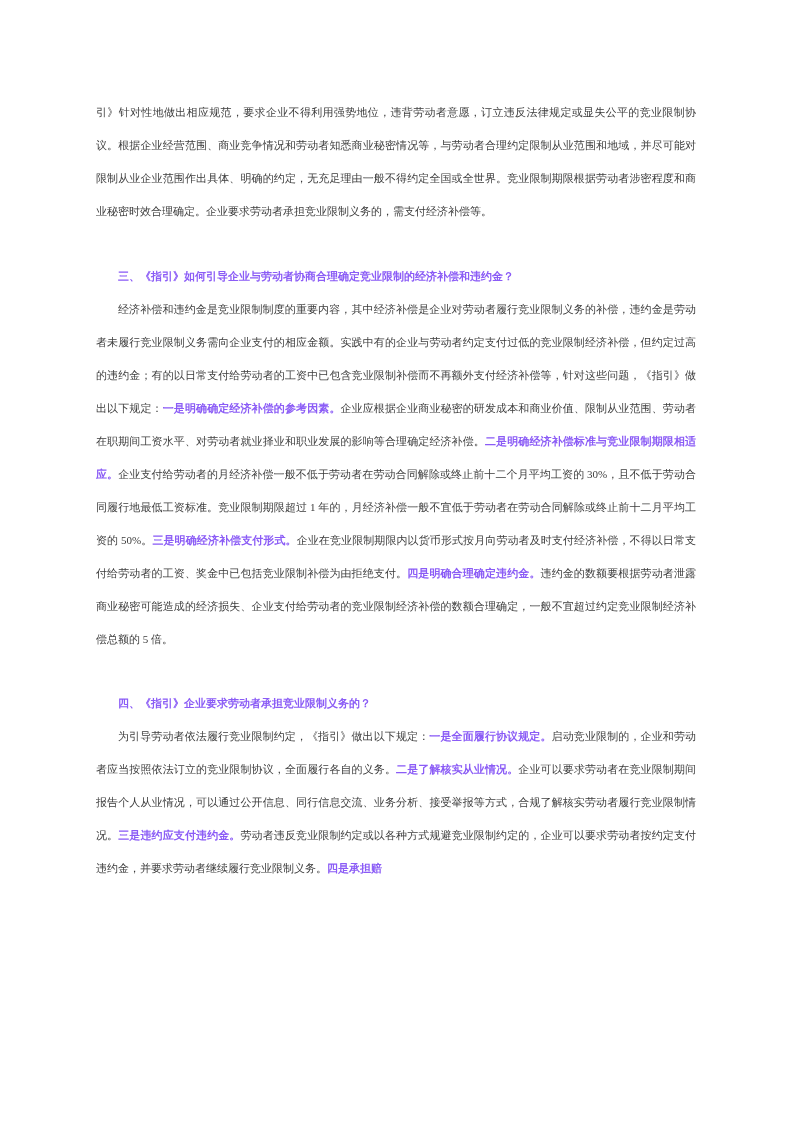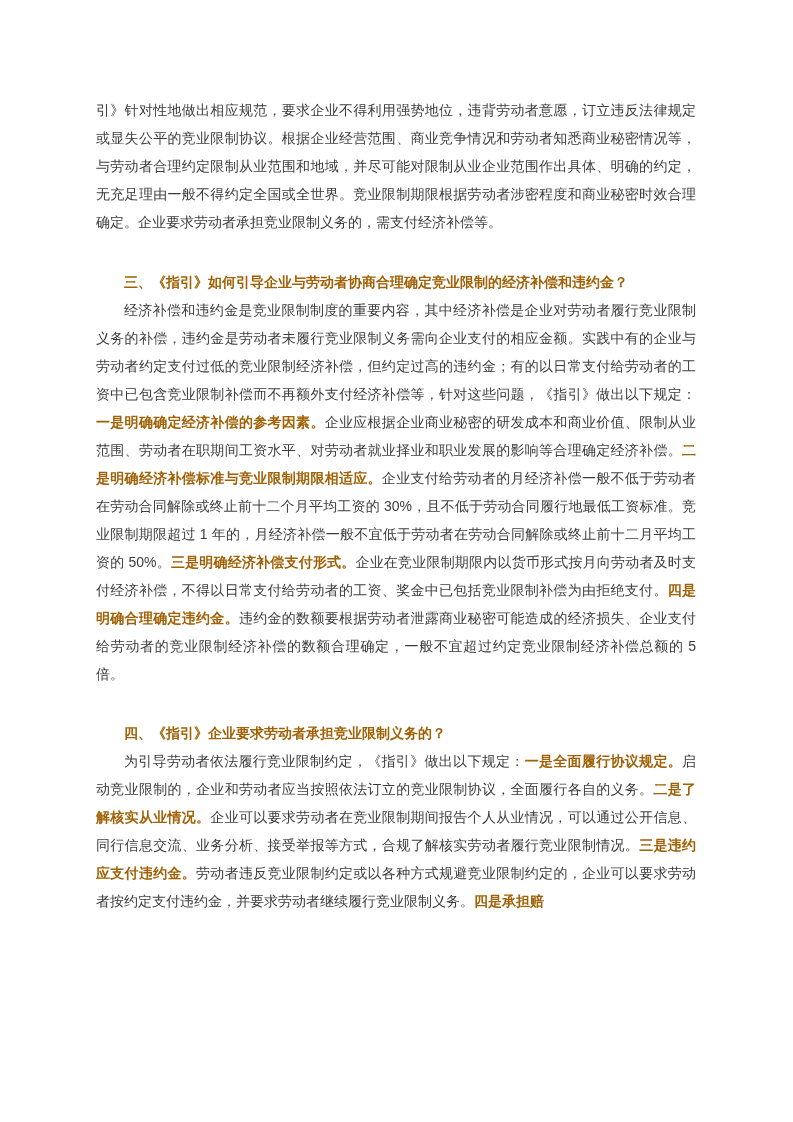--- a/index.html
+++ b/index.html
@@ -13,23 +13,23 @@
     overflow: hidden;
   }
   .page {
     box-sizing: border-box;
     width: 793px;
     height: 1122px;
     background: #ffffff;
     padding: 96px 97px 0 96px;
   }
   .doc {
-    font-family: Liberation Sans, sans-serif;
-    font-size: 14px;
-    line-height: 28px;
+    font-family: Liberation Serif, serif;
+    font-size: 11px;
+    line-height: 33px;
     color: #3c3c3c;
     text-align: justify;
     text-justify: inter-ideograph;
     width: 600px;
   }
   .doc p {
     margin: 0;
     padding: 0;
   }
   .doc-para {
@@ -39,21 +39,21 @@
     text-indent: 0;
   }
   .doc-heading {
     text-indent: 2em;
     font-weight: bold;
     color: #1d1d1d;
     margin-top: 31.5px !important;
   }
   .bold-run {
     font-weight: bold;
-    color: #a16207;
+    color: #8b5cf6;
   }
 </style>
 </head>
 <body>
 
 <div class="page">
   <div class="doc">
       <p class="doc-para no-indent"><span class="text-run">引》针对性地做出相应规范，要求企业不得利用强势地位，违背劳动者意愿，订立违反法律规定或显失公平的竞业限制协议。根据企业经营范围、商业竞争情况和劳动者知悉商业秘密情况等，与劳动者合理约定限制从业范围和地域，并尽可能对限制从业企业范围作出具体、明确的约定，无充足理由一般不得约定全国或全世界。竞业限制期限根据劳动者涉密程度和商业秘密时效合理确定。企业要求劳动者承担竞业限制义务的，需支付经济补偿等。</span></p>
       <p class="doc-heading"><span class="bold-run">三、《指引》如何引导企业与劳动者协商合理确定竞业限制的经济补偿和违约金？</span></p>
       <p class="doc-para"><span class="text-run">经济补偿和违约金是竞业限制制度的重要内容，其中经济补偿是企业对劳动者履行竞业限制义务的补偿，违约金是劳动者未履行竞业限制义务需向企业支付的相应金额。实践中有的企业与劳动者约定支付过低的竞业限制经济补偿，但约定过高的违约金；有的以日常支付给劳动者的工资中已包含竞业限制补偿而不再额外支付经济补偿等，针对这些问题，《指引》做出以下规定：</span><span class="bold-run">一是明确确定经济补偿的参考因素。</span><span class="text-run">企业应根据企业商业秘密的研发成本和商业价值、限制从业范围、劳动者在职期间工资水平、对劳动者就业择业和职业发展的影响等合理确定经济补偿。</span><span class="bold-run">二是明确经济补偿标准与竞业限制期限相适应。</span><span class="text-run">企业支付给劳动者的月经济补偿一般不低于劳动者在劳动合同解除或终止前十二个月平均工资的 30%，且不低于劳动合同履行地最低工资标准。竞业限制期限超过 1 年的，月经济补偿一般不宜低于劳动者在劳动合同解除或终止前十二月平均工资的 50%。</span><span class="bold-run">三是明确经济补偿支付形式。</span><span class="text-run">企业在竞业限制期限内以货币形式按月向劳动者及时支付经济补偿，不得以日常支付给劳动者的工资、奖金中已包括竞业限制补偿为由拒绝支付。</span><span class="bold-run">四是明确合理确定违约金。</span><span class="text-run">违约金的数额要根据劳动者泄露商业秘密可能造成的经济损失、企业支付给劳动者的竞业限制经济补偿的数额合理确定，一般不宜超过约定竞业限制经济补偿总额的 5 倍。</span></p>

